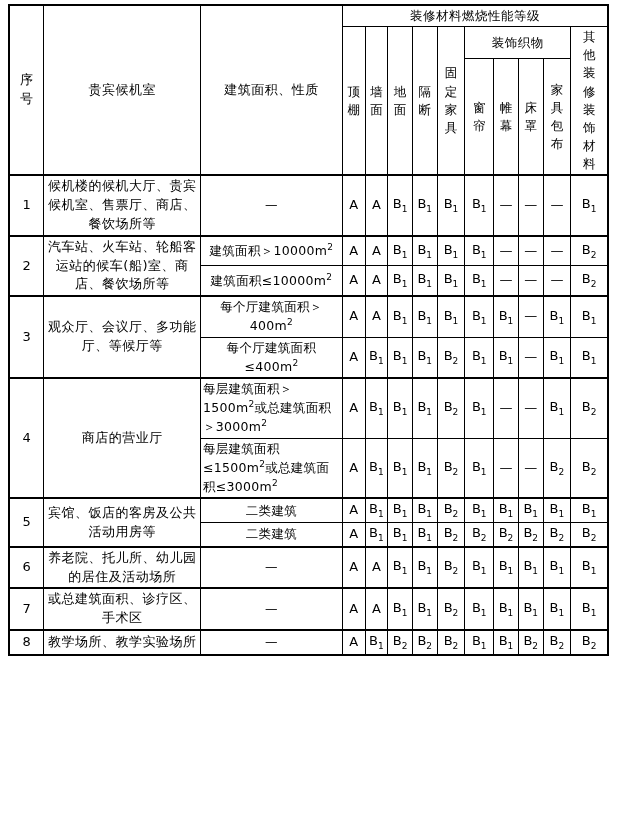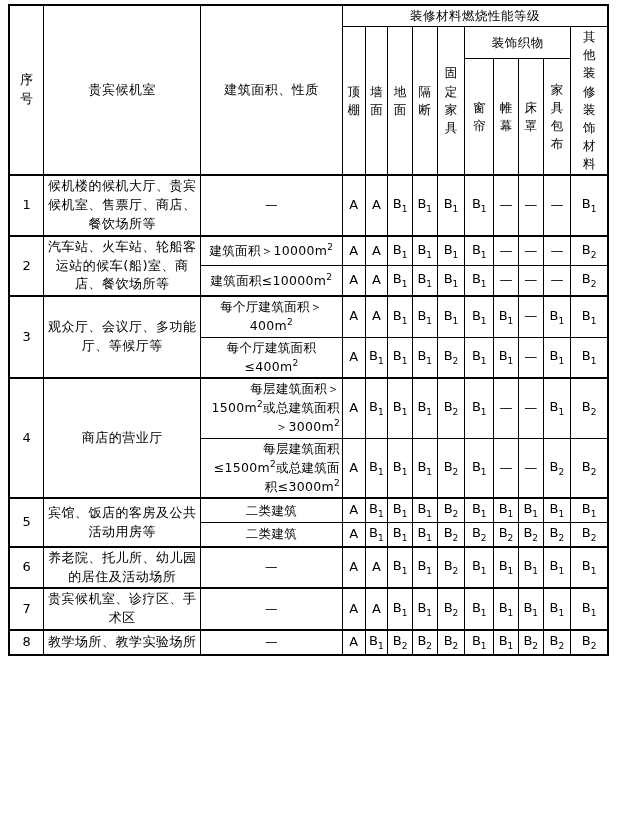--- a/index.html
+++ b/index.html
@@ -56,21 +56,21 @@
     letter-spacing:0.5px;
     margin-top:30px;
   }
   .scale{
     font-size:12.5px;
     line-height:1.6;
     letter-spacing:0.3px;
     padding-left:4px;
     padding-right:4px;
   }
-  .scale.left{text-align:right;}
+  .scale.left{text-align:left;}
   .val{
     font-size:13px;
   }
   .val sub{font-size:9px;}
   .num{
     font-size:13px;
   }
   sup{font-size:9px;vertical-align:super;}
   sub{font-size:9px;vertical-align:sub;}
   .thickleft{border-left:2px solid #000 !important;}
@@ -303,21 +303,21 @@
           <td class="val rowsep">B<sub>1</sub></td>
           <td class="val rowsep">B<sub>2</sub></td>
           <td class="val rowsep">B<sub>1</sub></td>
           <td class="val rowsep">B<sub>1</sub></td>
           <td class="val rowsep">B<sub>1</sub></td>
           <td class="val rowsep">B<sub>1</sub></td>
           <td class="val rowsep thickright">B<sub>1</sub></td>
         </tr>
         <tr class="rowsep">
           <td rowspan="1" class="num thickleft rowsep">7</td>
-          <td rowspan="1" class="rowname rowsep">贵宾候机室、诊疗区、手术区</td>
+          <td rowspan="1" class="rowname rowsep">或总建筑面积、诊疗区、手术区</td>
           <td class="scale rowsep">—</td>
           <td class="val rowsep">A</td>
           <td class="val rowsep">A</td>
           <td class="val rowsep">B<sub>1</sub></td>
           <td class="val rowsep">B<sub>1</sub></td>
           <td class="val rowsep">B<sub>2</sub></td>
           <td class="val rowsep">B<sub>1</sub></td>
           <td class="val rowsep">B<sub>1</sub></td>
           <td class="val rowsep">B<sub>1</sub></td>
           <td class="val rowsep">B<sub>1</sub></td>

